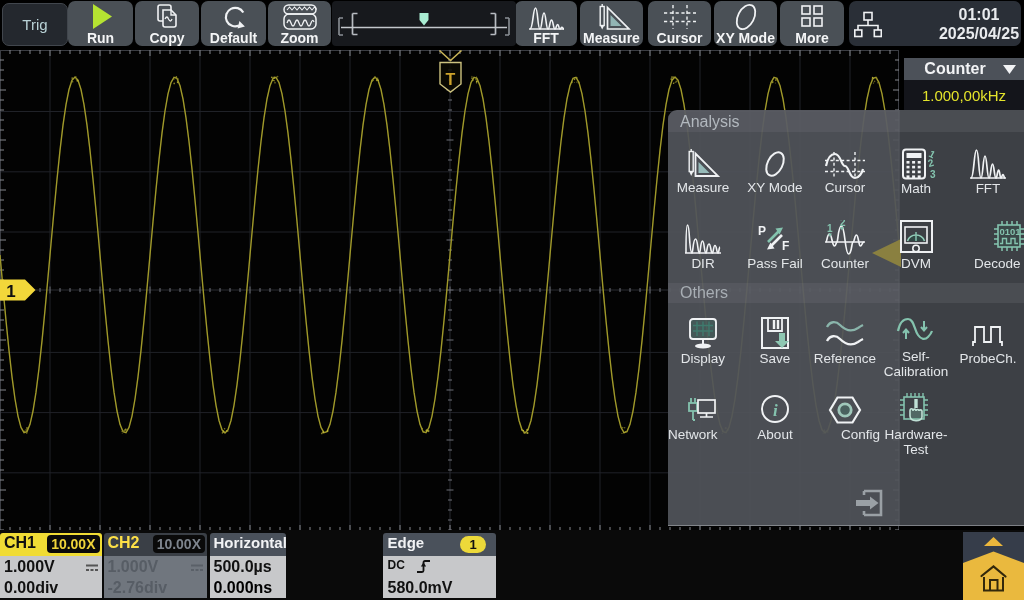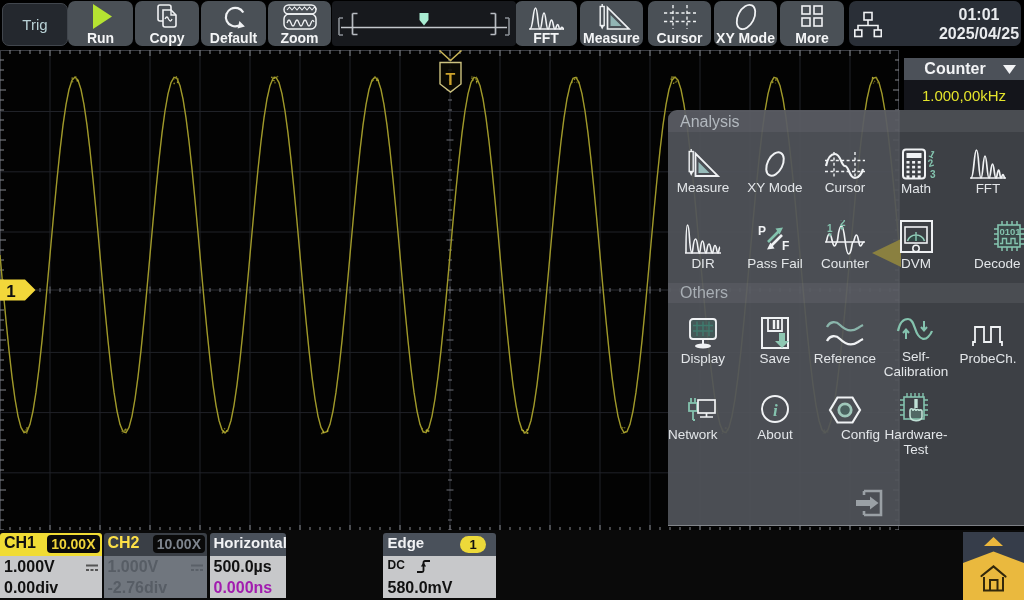--- a/index.html
+++ b/index.html
@@ -500,21 +500,21 @@
           </svg></span>
         <span style="position:absolute;left:4px;top:23px;font-size:16px;font-weight:bold;color:#575d65">-2.76div</span>
       </div>
     </div>
     <div class="abs" style="left:209.5px;top:3px;width:76px;height:65px">
 <div class="abs" style="left:0;top:0;width:100%;height:23px;background:#4a515b;border-radius:3px 3px 0 0">
         <span style="position:absolute;left:4px;top:1px;font-size:15px;font-weight:bold;color:#f2f3f5">Horizontal</span>
       </div>
 <div class="abs" style="left:0;top:23px;width:100%;height:42px;background:#c7c8ca">
         <span style="position:absolute;left:4px;top:2px;font-size:16px;font-weight:bold;color:#111">500.0µs</span>
-        <span style="position:absolute;left:4px;top:23px;font-size:16px;font-weight:bold;color:#a21caf">0.000ns</span>
+        <span style="position:absolute;left:4px;top:23px;font-size:16px;font-weight:bold;color:#000000">0.000ns</span>
       </div>
     </div>
     <div class="abs" style="left:382.5px;top:3px;width:113.5px;height:65px">
 <div class="abs" style="left:0;top:0;width:100%;height:23px;background:#4a515b;border-radius:3px 3px 0 0">
         <span style="position:absolute;left:5px;top:1px;font-size:15px;font-weight:bold;color:#f2f3f5">Edge</span>
         <span style="position:absolute;right:10px;top:2.5px;background:#ecd93a;border-radius:9px;width:26px;height:17px;text-align:center;font-size:13px;font-weight:bold;color:#111;line-height:17px">1</span>
       </div>
 <div class="abs" style="left:0;top:23px;width:100%;height:42px;background:#c7c8ca">
         <span style="position:absolute;left:5px;top:2px;font-size:12px;font-weight:bold;color:#111">DC&nbsp;</span>
         <span style="position:absolute;left:33px;top:3px"><svg width="16" height="15" viewBox="0 0 16 15">

